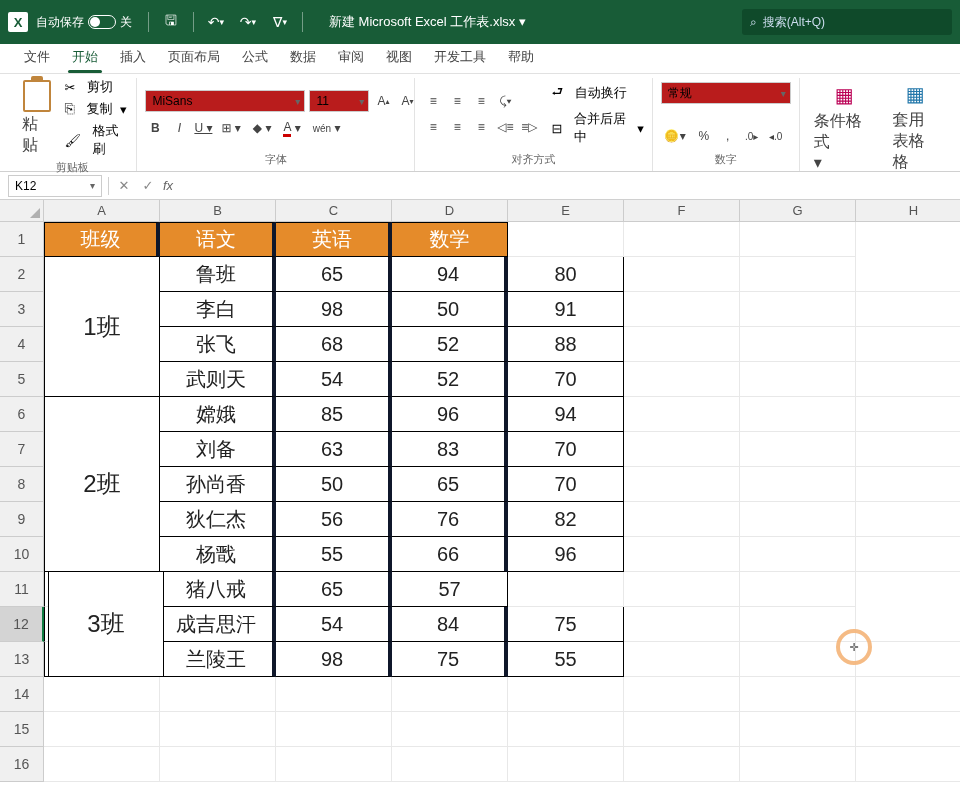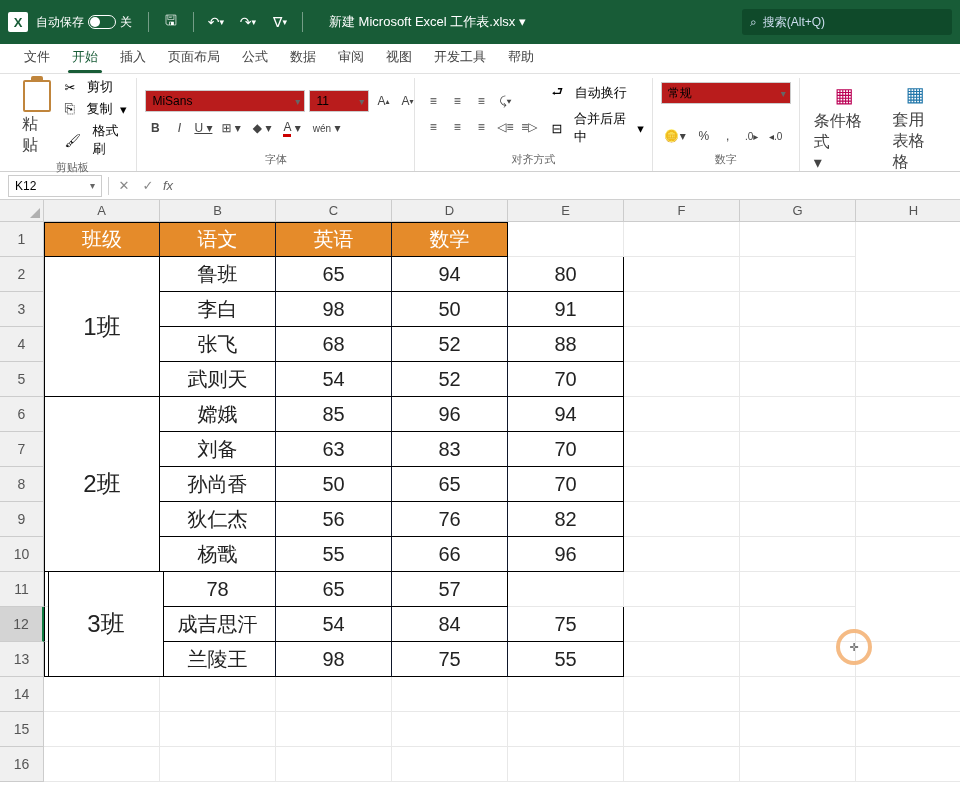--- a/index.html
+++ b/index.html
@@ -57,21 +57,21 @@
 .colhdrs { position:absolute; left:44px; top:0; height:22px; display:flex;}
 .colhdr { background:#f0f0f0; border-right:1px solid #ccc; border-bottom:1px solid #ccc; display:flex; align-items:center; justify-content:center; font-size:13px; color:#555;}
 .rowhdrs { position:absolute; left:0; top:22px; width:44px;}
 .rowhdr { background:#f0f0f0; border-right:1px solid #ccc; border-bottom:1px solid #ccc; display:flex; align-items:center; justify-content:center; font-size:14px; color:#555;}
 .rowhdr.sel { background:#d4d4d4; border-right:2px solid #107c41;}
 .cells { position:absolute; left:44px; top:22px;}
 .crow { display:flex;}
 .cell { border-right:1px solid #e8e8e8; border-bottom:1px solid #e8e8e8; display:flex; align-items:center; justify-content:center; font-size:20px; color:#222; background:#fff;}
 .hdr { background:#e58b2a; color:#fff; font-weight:normal;}
 .bL{border-left:1.5px solid #000;} .bR{border-right:1.5px solid #000;} .bT{border-top:1.5px solid #000;} .bB{border-bottom:1.5px solid #000;}
-.bRthin{border-right:1px solid #0f172a;} .bBthin{border-bottom:1px solid #000;}
+.bRthin{border-right:4px solid #0f172a;} .bBthin{border-bottom:1px solid #000;}
 .mergecell{position:absolute;background:#fff;display:flex;align-items:center;justify-content:center;font-size:24px;color:#222;}
 
 
 .cursor-ring { position:absolute; width:36px; height:36px; border:4px solid rgba(244,180,120,.9); border-radius:50%; pointer-events:none;}
 .cursor-ring::after{content:"✛";position:absolute;left:50%;top:50%;transform:translate(-50%,-50%);font-size:11px;color:#555;}
 </style>
 </head>
 <body>
 
 <div class="titlebar">
@@ -341,21 +341,21 @@
         <div class="cell bBthin bRthin" style="width: 116px; height: 35px;">杨戬</div>
         <div class="cell bBthin bRthin" style="width: 116px; height: 35px;">55</div>
         <div class="cell bBthin bRthin" style="width: 116px; height: 35px;">66</div>
         <div class="cell bBthin bR" style="width: 116px; height: 35px;">96</div>
         <div class="cell" style="width: 116px; height: 35px;"></div>
         <div class="cell" style="width: 116px; height: 35px;"></div>
         <div class="cell" style="width: 116px; height: 35px;"></div>
       </div>
       <div class="crow">
         <div class="cell bL bRthin" style="width: 116px; height: 35px;"></div>
-        <div class="cell bBthin bRthin" style="width: 116px; height: 35px;">78</div>
+        <div class="cell bBthin bRthin" style="width: 116px; height: 35px;">猪八戒</div>
         <div class="cell bBthin bRthin" style="width: 116px; height: 35px;">65</div>
         <div class="cell bBthin bR" style="width: 116px; height: 35px;">57</div>
         <div class="cell" style="width: 116px; height: 35px;"></div>
         <div class="cell" style="width: 116px; height: 35px;"></div>
         <div class="cell" style="width: 116px; height: 35px;"></div>
       </div>
       <div class="crow">
         <div class="cell bL bRthin" style="width: 116px; height: 35px;"></div>
         <div class="cell bBthin bRthin" style="width: 116px; height: 35px;">成吉思汗</div>
         <div class="cell bBthin bRthin" style="width: 116px; height: 35px;">54</div>

